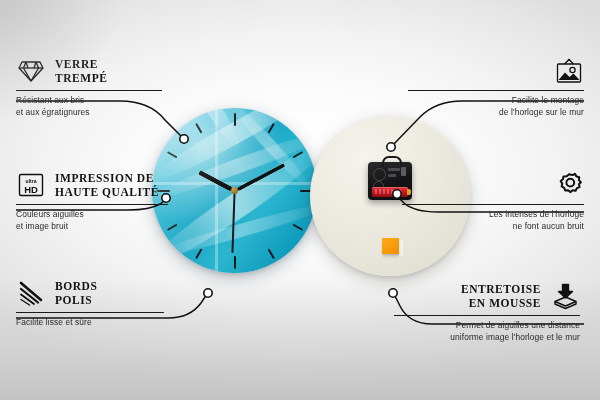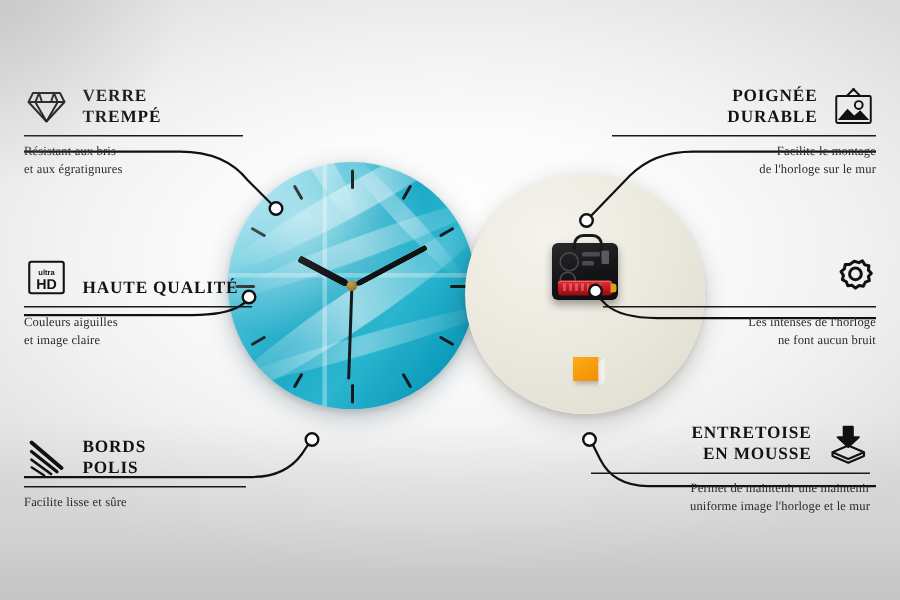--- a/index.html
+++ b/index.html
@@ -107,28 +107,28 @@
   .feature.right .f-head{flex-direction:row-reverse;}
   .f-icon{width:30px;height:30px;flex:0 0 30px;display:flex;align-items:center;justify-content:center;color:#111;}
   .f-icon svg{display:block;}
   .f-title{
     font-family:"Liberation Serif", serif;
     font-weight:700;font-size:11.5px;line-height:1.26;letter-spacing:.55px;
     color:#131313;text-transform:uppercase;
   }
   .f-rule{height:1.4px;background:#1a1a1a;margin:4px 0 4px;}
   .f-desc{
-    font-family:Liberation Serif, serif;
+    font-family:Liberation Sans, sans-serif;
     font-size:8.4px;line-height:1.38;color:#2a2a2a;letter-spacing:.1px;
   }
 
   
   #feat-verre{left:16px;top:56px;}
   #feat-impression{left:16px;top:170px;}
-  #feat-bords{left:16px;top:278px;margin-top:12px;}
+  #feat-bords{left:16px;top:278px;}
   #feat-poignee{left:394px;top:56px;}
   #feat-mecanisme{left:394px;top:170px;}
   #feat-entretoise{left:390px;top:281px;}
 
   #feat-verre .f-rule{width:146px;}
   #feat-impression .f-rule{width:152px;}
   #feat-bords .f-rule{width:148px;}
   #feat-poignee .f-rule{width:176px;margin-left:14px;}
   #feat-mecanisme .f-rule{width:182px;margin-left:8px;}
   #feat-entretoise .f-rule{width:186px;margin-left:4px;}
@@ -262,28 +262,28 @@
   <div class="feature left" id="feat-impression">
     <div class="f-head">
       <span class="f-icon">
         <svg width="28" height="26" viewBox="0 0 28 26">
           <rect x="2.5" y="2.5" width="23" height="21" fill="none" stroke="#111" stroke-width="1.4" rx="1.5"></rect>
           <text x="14" y="11" font-family="Liberation Sans, sans-serif" font-size="5" font-weight="700" text-anchor="middle" fill="#111">ultra</text>
           <text x="14" y="20.5" font-family="Liberation Sans, sans-serif" font-size="9.5" font-weight="700" text-anchor="middle" fill="#111">HD</text>
         </svg>
       </span>
       <span class="f-title">
-        <br>
+        <span>IMPRESSION DE</span><br>
         <span>HAUTE QUALITÉ</span>
       </span>
     </div>
     <div class="f-rule"></div>
     <div class="f-desc">
       <span>Couleurs aiguilles</span><br>
-      <span>et image claire</span>
+      <span>et image bruit</span>
     </div>
   </div>
 
   <div class="feature left" id="feat-bords">
     <div class="f-head">
       <span class="f-icon">
         <svg width="28" height="26" viewBox="0 0 28 26" stroke="#111" stroke-linecap="round">
           <path d="M4 3 L24 20" stroke-width="2.6"></path>
           <path d="M4 9 L21 22.5" stroke-width="2.2"></path>
           <path d="M4 14.5 L17 24" stroke-width="1.8"></path>
@@ -305,24 +305,20 @@
     <div class="f-head">
       <span class="f-icon">
         <svg width="30" height="27" viewBox="0 0 30 27" fill="none" stroke="#111" stroke-width="1.3">
           <path d="M15 1.5 L10.5 6 M15 1.5 L19.5 6"></path>
           <circle cx="15" cy="1.8" r="1.1" fill="#111" stroke="none"></circle>
           <rect x="3.5" y="6" width="23" height="18" rx="1"></rect>
           <circle cx="18.5" cy="12" r="2.6"></circle>
           <path d="M4.5 22 L11 14.5 L15.5 19 L19.5 15.5 L25.5 22 Z" fill="#111" stroke="none"></path>
         </svg>
       </span>
-      <span class="f-title">
-        <span>POIGNÉE</span><br>
-        <span>DURABLE</span>
-      </span>
     </div>
     <div class="f-rule"></div>
     <div class="f-desc">
       <span>Facilite le montage</span><br>
       <span>de l'horloge sur le mur</span>
     </div>
   </div>
 
   <div class="feature right" id="feat-mecanisme">
     <div class="f-head">
@@ -351,18 +347,18 @@
           <path d="M4 18.5 V21 L14.5 25.5 L25 21 V18.5"></path>
         </svg>
       </span>
       <span class="f-title">
         <span>ENTRETOISE</span><br>
         <span>EN MOUSSE</span>
       </span>
     </div>
     <div class="f-rule"></div>
     <div class="f-desc">
-      <span>Permet de maintenir une maintenir</span><br>
+      <span>Permet de aiguilles une distance</span><br>
       <span>uniforme image l'horloge et le mur</span>
     </div>
   </div>
 
 </div>
 
 </body></html>

